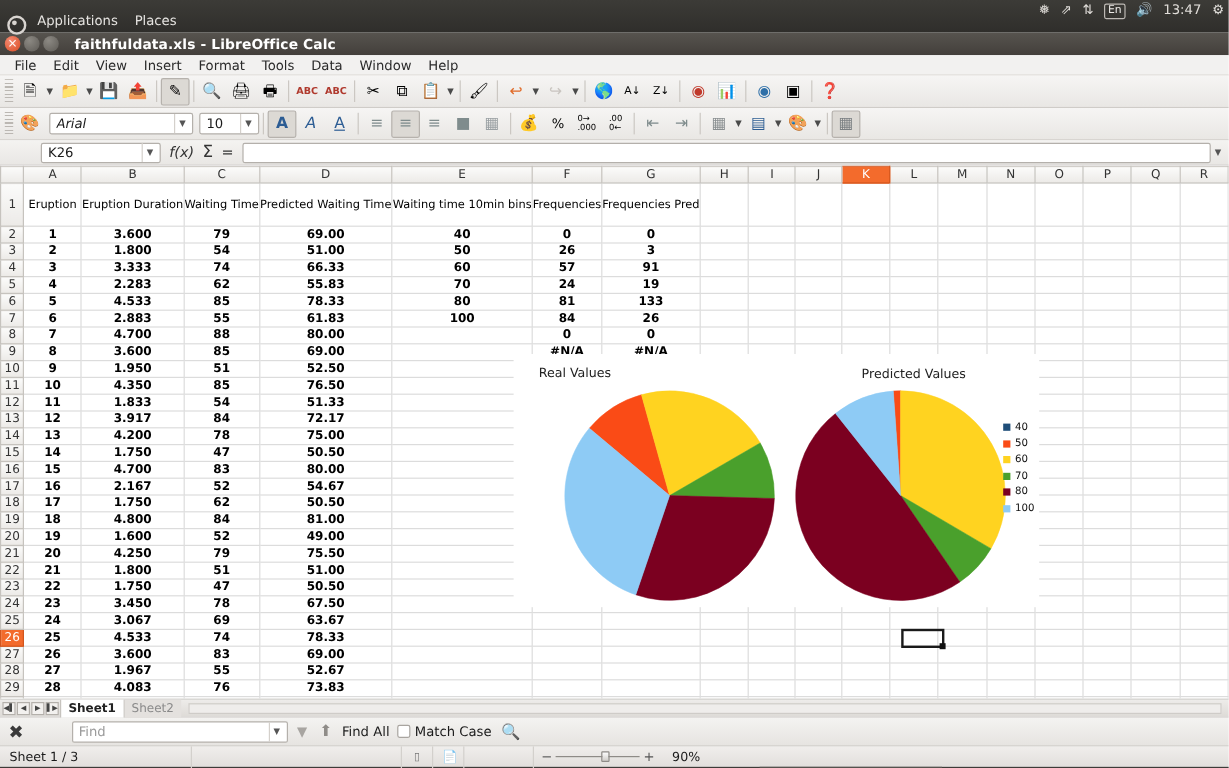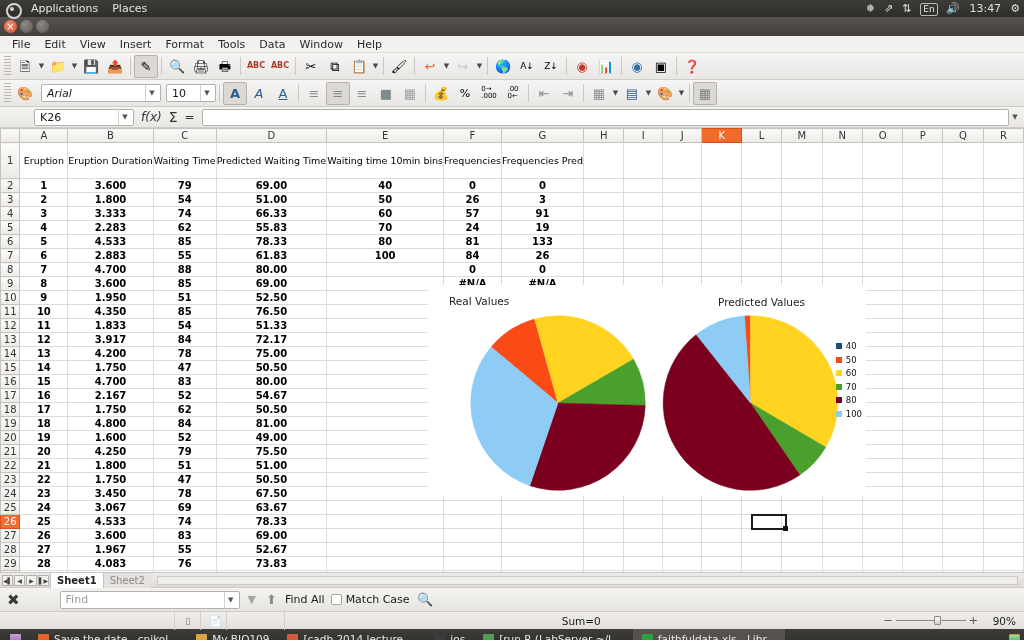--- a/index.html
+++ b/index.html
@@ -6,22 +6,22 @@
   html, body { margin:0; padding:0; }
   body {
     width:1024px; height:640px; overflow:hidden;
     font-family:"DejaVu Sans", sans-serif;
     font-size:11px; background:#ffffff;
     -webkit-font-smoothing:antialiased;
   }
 
   
   #unity-panel {
-    height:17px; background:linear-gradient(#3c3b37,#2f2e2b);
-    display:flex; align-items:center; color:#e6e4e1; font-size:11px;
+    height:27px; background:linear-gradient(#3c3b37,#2f2e2b);
+    display:flex; align-items:flex-end; color:#e6e4e1; font-size:11px;
     padding:0 4px; position:relative;
   }
   #unity-panel .dash { width:16px; height:16px; margin-right:4px; position:relative; }
   #unity-panel .dash:before{
     content:""; position:absolute; left:2px; top:2px; width:12px; height:12px;
     border-radius:50%; border:2px solid #d8d4d0;
   }
   #unity-panel .dash:after{
     content:""; position:absolute; left:6px; top:6px; width:4px; height:4px;
     border-radius:50%; background:#d8d4d0;
@@ -202,20 +202,21 @@
     <span class="ti">🔊</span>
     <span class="ti">13:47</span>
     <span class="ti">⚙</span>
   </div>
 </div>
 
 <div id="titlebar">
   <div class="wbtn close"></div>
   <div class="wbtn min"></div>
   <div class="wbtn max"></div>
+  <div id="win-title">faithfuldata.xls - LibreOffice Calc</div>
 </div>
 
 <div id="menubar">
   <div class="mi">File</div>
   <div class="mi">Edit</div>
   <div class="mi">View</div>
   <div class="mi">Insert</div>
   <div class="mi">Format</div>
   <div class="mi">Tools</div>
   <div class="mi">Data</div>
@@ -1133,25 +1134,25 @@
   <div class="findnav up">⬆</div>
   <div id="findall">Find All</div>
   <div id="matchcase">
     <span class="chk"></span>
     <span>Match Case</span>
   </div>
   <div class="findnav" style="font-size:13px;color:#333">🔍</div>
 </div>
 
 <div id="statusbar">
+  <div class="sb" style="width:160px">Sheet 1 / 3</div>
   <div class="sb" style="width:175px"></div>
   <div class="sb" style="width:26px;text-align:center;font-size:9px;color:#777">▯</div>
   <div class="sb" style="width:26px;text-align:center;color:#c0392b">📄</div>
   <div class="sb" style="width:58px"></div>
-  <div class="sb noborder" style="flex:1;text-align:center">Sum=0</div>
   <div id="zoomslider">
     <span style="font-size:11px;color:#555">−</span>
     <span class="zline">
         <span class="zknob"></span>
       </span>
     <span style="font-size:11px;color:#555">+</span>
   </div>
   <div class="sb noborder" style="width:40px;text-align:right;padding-right:8px">90%</div>
 </div>
 

